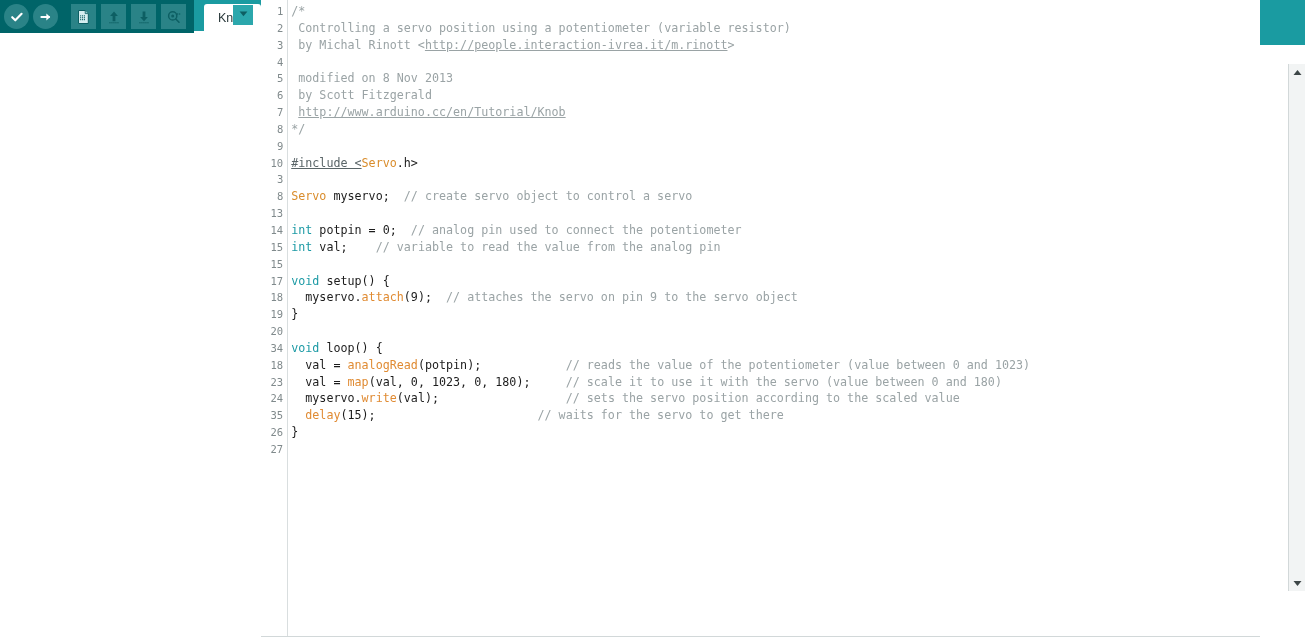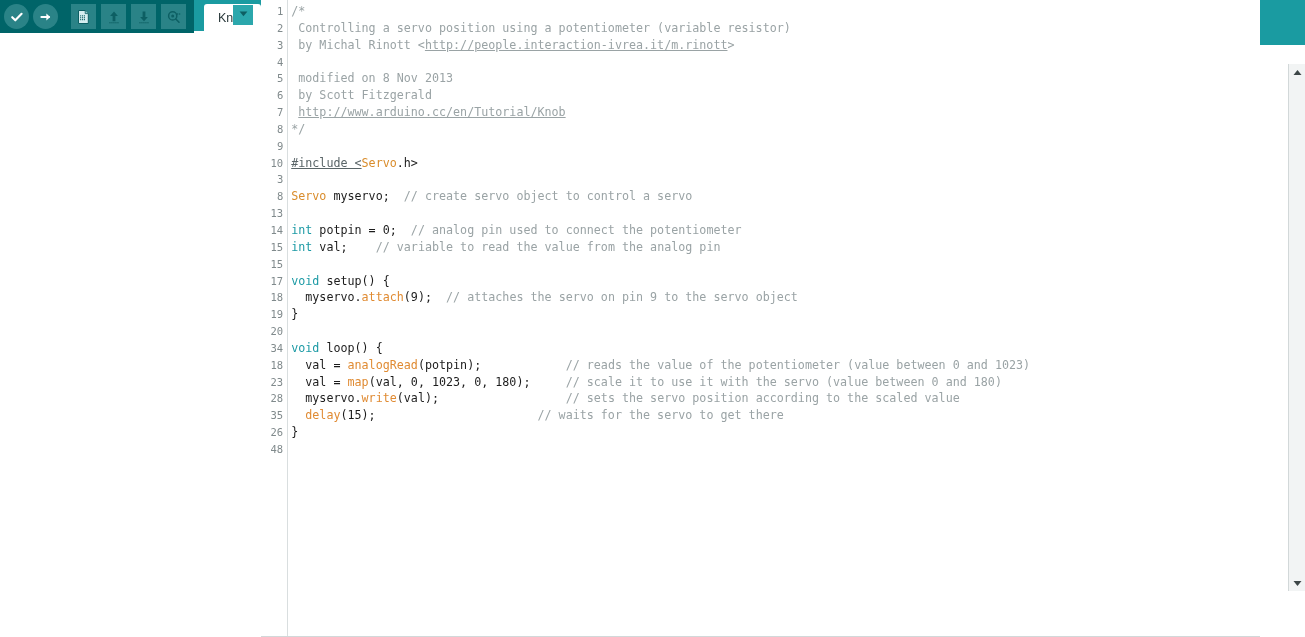--- a/index.html
+++ b/index.html
@@ -311,24 +311,24 @@
         <div>14</div>
         <div>15</div>
         <div>15</div>
         <div>17</div>
         <div>18</div>
         <div>19</div>
         <div>20</div>
         <div>34</div>
         <div>18</div>
         <div>23</div>
-        <div>28</div>
+        <div>24</div>
         <div>35</div>
         <div>26</div>
-        <div>48</div>
+        <div>27</div>
       </div>
     <div class="code"><div class="ln"><span class="cm">/*</span></div><div class="ln"><span class="cm"> Controlling a servo position using a potentiometer (variable resistor)</span></div><div class="ln"><span class="cm"> by Michal Rinott &lt;</span><span class="cm"><u>http://people.interaction-ivrea.it/m.rinott</u></span><span class="cm">&gt;</span></div><div class="ln">&nbsp;</div><div class="ln"><span class="cm"> modified on 8 Nov 2013</span></div><div class="ln"><span class="cm"> by Scott Fitzgerald</span></div><div class="ln"><span class="cm"> </span><span class="cm"><u>http://www.arduino.cc/en/Tutorial/Knob</u></span></div><div class="ln"><span class="cm">*/</span></div><div class="ln">&nbsp;</div><div class="ln"><span class="pp">#include &lt;</span><span class="ty">Servo</span><span class="pl">.h&gt;</span></div><div class="ln">&nbsp;</div><div class="ln"><span class="ty">Servo</span><span class="pl"> myservo;  </span><span class="cm">// create servo object to control a servo</span></div><div class="ln">&nbsp;</div><div class="ln"><span class="kw">int</span><span class="pl"> potpin = 0;  </span><span class="cm">// analog pin used to connect the potentiometer</span></div><div class="ln"><span class="kw">int</span><span class="pl"> val;    </span><span class="cm">// variable to read the value from the analog pin</span></div><div class="ln">&nbsp;</div><div class="ln"><span class="kw">void</span><span class="pl"> setup() {</span></div><div class="ln"><span class="pl">  myservo.</span><span class="fn">attach</span><span class="pl">(9);  </span><span class="cm">// attaches the servo on pin 9 to the servo object</span></div><div class="ln"><span class="pl">}</span></div><div class="ln">&nbsp;</div><div class="ln"><span class="kw">void</span><span class="pl"> loop() {</span></div><div class="ln"><span class="pl">  val = </span><span class="fn">analogRead</span><span class="pl">(potpin);            </span><span class="cm">// reads the value of the potentiometer (value between 0 and 1023)</span></div><div class="ln"><span class="pl">  val = </span><span class="fn">map</span><span class="pl">(val, 0, 1023, 0, 180);     </span><span class="cm">// scale it to use it with the servo (value between 0 and 180)</span></div><div class="ln"><span class="pl">  myservo.</span><span class="fn">write</span><span class="pl">(val);                  </span><span class="cm">// sets the servo position according to the scaled value</span></div><div class="ln"><span class="pl">  </span><span class="fn">delay</span><span class="pl">(15);                       </span><span class="cm">// waits for the servo to get there</span></div><div class="ln"><span class="pl">}</span></div><div class="ln">&nbsp;</div></div>
   </div>
 
   <div class="vscroll">
     <div class="arrow">
       <svg width="11" height="9" viewBox="0 0 11 9">
           <path d="M5.5 2 L9.5 7 L1.5 7 Z" fill="#3d4647"></path>
         </svg>
     </div>

